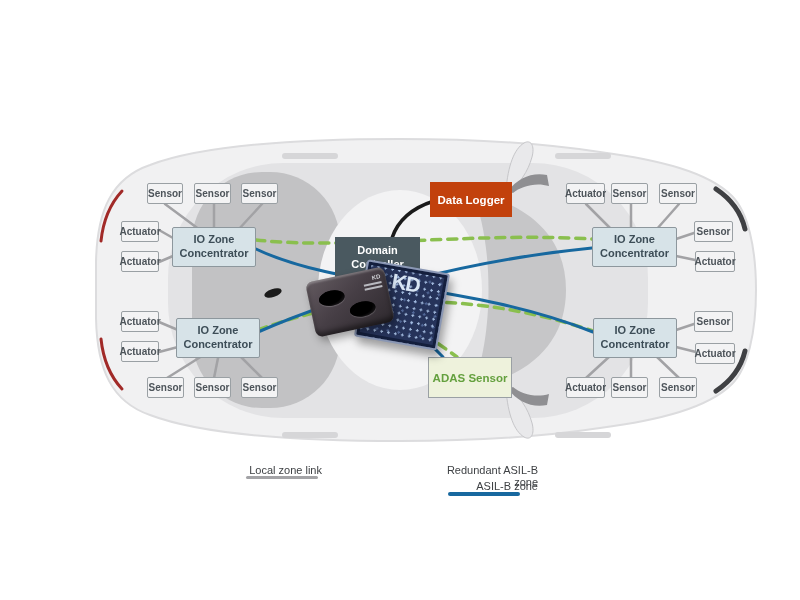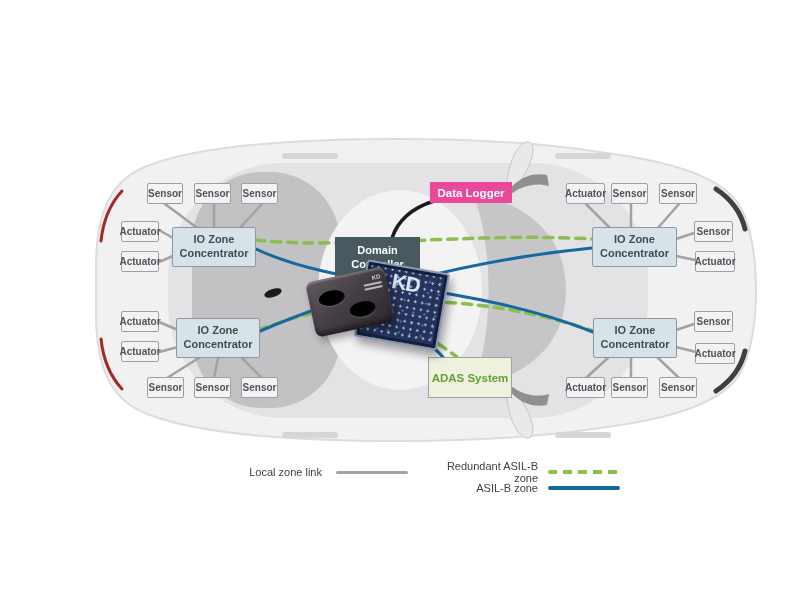--- a/index.html
+++ b/index.html
@@ -12,22 +12,22 @@
         justify-content:center;text-align:center;background:#f3f3f4;border:1.5px solid #9aa0a4;
         color:#4d545a;font-size:10px;font-weight:bold;height:21px;border-radius:2px;white-space:nowrap;}
   .iozc{position:absolute;box-sizing:border-box;z-index:3;display:flex;align-items:center;
         justify-content:center;text-align:center;background:#d7e3e8;border:1.6px solid #8d979d;
         color:#3d4d57;font-size:11px;font-weight:bold;line-height:1.25;height:40px;border-radius:2px;
         padding:10px;}
   .dc-box{position:absolute;box-sizing:border-box;z-index:4;display:flex;align-items:center;
         justify-content:center;text-align:center;background:#4a5960;color:#ffffff;font-size:11px;
         font-weight:bold;line-height:1.3;height:40px;}
   .dl-box{position:absolute;box-sizing:border-box;z-index:4;display:flex;align-items:center;
-        justify-content:center;text-align:center;background:#ec4899;color:#ffffff;font-size:11.5px;
-        font-weight:bold;height:21px;}
+        justify-content:center;text-align:center;background:#c2410c;color:#ffffff;font-size:11.5px;
+        font-weight:bold;height:35px;}
   .adas-box{position:absolute;box-sizing:border-box;z-index:4;display:flex;align-items:center;
         justify-content:center;text-align:center;background:#eef2dc;border:1.5px solid #9aa0a4;
         color:#64a03e;font-size:11.5px;font-weight:bold;height:41px;}
 
   
   .chip-soc{position:absolute;left:360px;top:266px;width:80px;height:74px;z-index:5;
         transform:rotate(10deg);background:#26335a;
         background-image:radial-gradient(rgba(175,200,235,.9) 1px,transparent 1.4px),
                          radial-gradient(rgba(120,150,205,.55) 1px,transparent 1.4px);
         background-size:7px 7px,11px 11px;background-position:0 0,3px 4px;
@@ -43,21 +43,21 @@
   .chip-hole{position:absolute;width:26px;height:15px;border-radius:50%;
         background:radial-gradient(ellipse at 40% 40%,#000 55%,#3a343a 100%);
         box-shadow:inset 0 2px 3px #000,0 1px 1px rgba(255,255,255,.2);}
   .hole1{left:10px;top:13px;} .hole2{left:38px;top:30px;}
   .chip-marking{position:absolute;right:5px;top:6px;color:#cfd0d4;font-size:6px;
         font-weight:bold;line-height:1;text-align:right;}
   .chip-marking .bar{display:block;height:2px;width:18px;background:#b9bac0;margin:2px 0 0 auto;}
 
   
   .legend-col{position:absolute;z-index:3;}
-  .legend-row{display:flex;align-items:center;height:16px;}
+  .legend-row{display:flex;align-items:center;height:16px;flex-direction:column;}
   .legend-label{display:inline-block;text-align:right;font-size:11px;color:#3e4144;}
   .legend-line{display:inline-block;width:72px;border-radius:2px;}
   .lbl-1{width:94px;margin-right:14px;} .lbl-2{width:118px;margin-right:10px;}
   .line-local{height:3px;background:#a3a3a6;}
   .line-vhs{height:4px;background:#1a1a1a;}
   .line-red{height:4px;background:repeating-linear-gradient(90deg,#8abf4e 0 9px,transparent 9px 15px);}
   .line-asilb{height:4px;background:#17689f;}
 </style>
 </head>
 <body>
@@ -158,21 +158,21 @@
   <div class="nbox" style="left:611px;top:377px;width:37px">Sensor</div>
   <div class="nbox" style="left:659px;top:377px;width:38px">Sensor</div>
 
   <div class="iozc" style="left:172px;top:227px;width:84px">IO Zone Concentrator</div>
   <div class="iozc" style="left:176px;top:318px;width:84px">IO Zone Concentrator</div>
   <div class="iozc" style="left:592px;top:227px;width:85px">IO Zone Concentrator</div>
   <div class="iozc" style="left:593px;top:318px;width:84px">IO Zone Concentrator</div>
 
   <div class="dc-box" style="left:335px;top:237px;width:85px">Domain Controller</div>
   <div class="dl-box" style="left:430px;top:182px;width:82px">Data Logger</div>
-  <div class="adas-box" style="left:428px;top:357px;width:84px">ADAS System</div>
+  <div class="adas-box" style="left:428px;top:357px;width:84px">ADAS Sensor</div>
 
   <div class="chip-soc">
     <span class="logo">KD</span>
   </div>
   <div class="chip-connector">
     <span class="chip-hole hole1"></span>
     <span class="chip-hole hole2"></span>
     <span class="chip-marking">
       <span>KD</span><span class="bar"></span><span class="bar"></span>
     </span>

